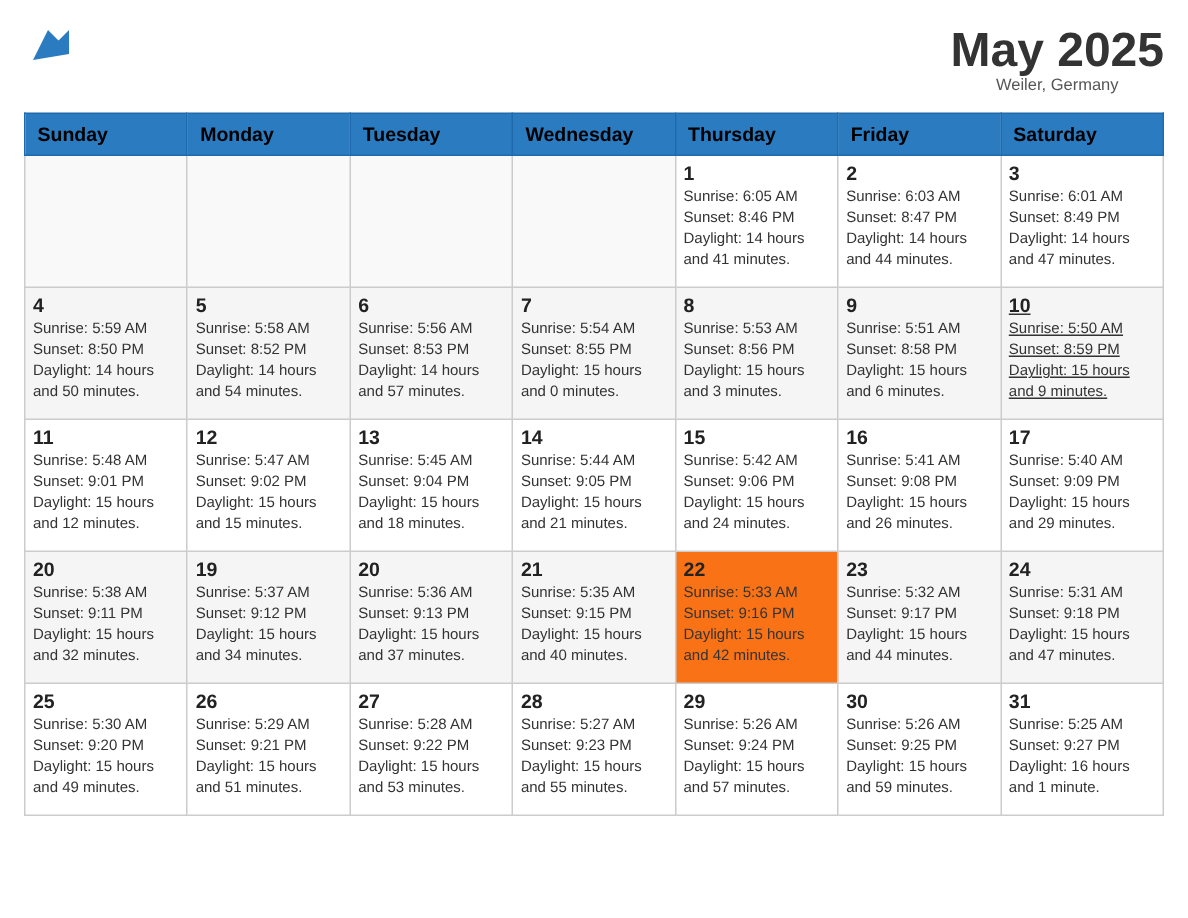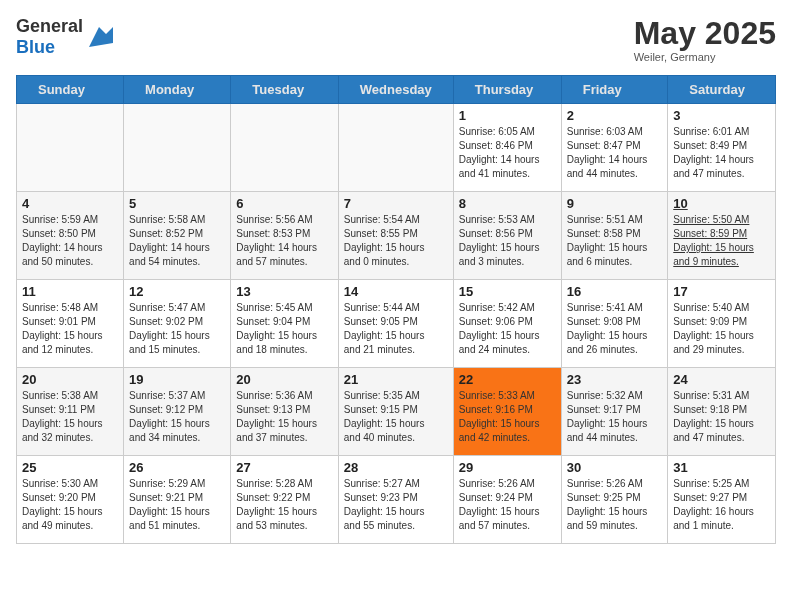--- a/index.html
+++ b/index.html
@@ -29,43 +29,43 @@
       font-size: 18px;
       font-weight: bold;
       color: #1a6fbe;
     }
     .logo-icon {
       width: 28px;
       height: 28px;
       margin-left: 2px;
     }
     .title-block {
-      text-align: left;
+      text-align: center;
     }
     .main-title {
       font-size: 32px;
       font-weight: bold;
       color: #333;
       line-height: 1.1;
     }
     .subtitle {
       font-size: 11px;
       color: #555;
     }
     .calendar {
       width: 100%;
       border-collapse: collapse;
       border: 1px solid #ccc;
     }
     .calendar th {
       background-color: #2a7bc0;
-      color: #e5e5e5;
+      color: #000000;
       font-size: 13px;
       font-weight: bold;
-      padding: 6px 21px;
+      padding: 6px 8px;
       text-align: left;
       border: 1px solid #1f6aad;
     }
     .calendar td {
       border: 1px solid #ccc;
       vertical-align: top;
       padding: 4px 5px;
       font-size: 10.5px;
       color: #333;
       min-height: 80px;
@@ -86,24 +86,20 @@
       font-size: 10px;
       line-height: 1.4;
       color: #333;
     }
   </style>
 </head>
 <body>
 
 <div class="header">
   <div class="logo">
-    <div>
-      <span class="logo-text-general">General</span><br>
-      <span class="logo-text-blue">Blue</span>
-    </div>
     <svg class="logo-icon" viewBox="0 0 28 28">
       <polygon points="4,24 14,4 24,14 18,14 28,4 28,20" fill="#2a7bc0"></polygon>
     </svg>
   </div>
   <div class="title-block">
     <div class="main-title">May 2025</div>
     <div class="subtitle">Weiler, Germany</div>
   </div>
 </div>
 

